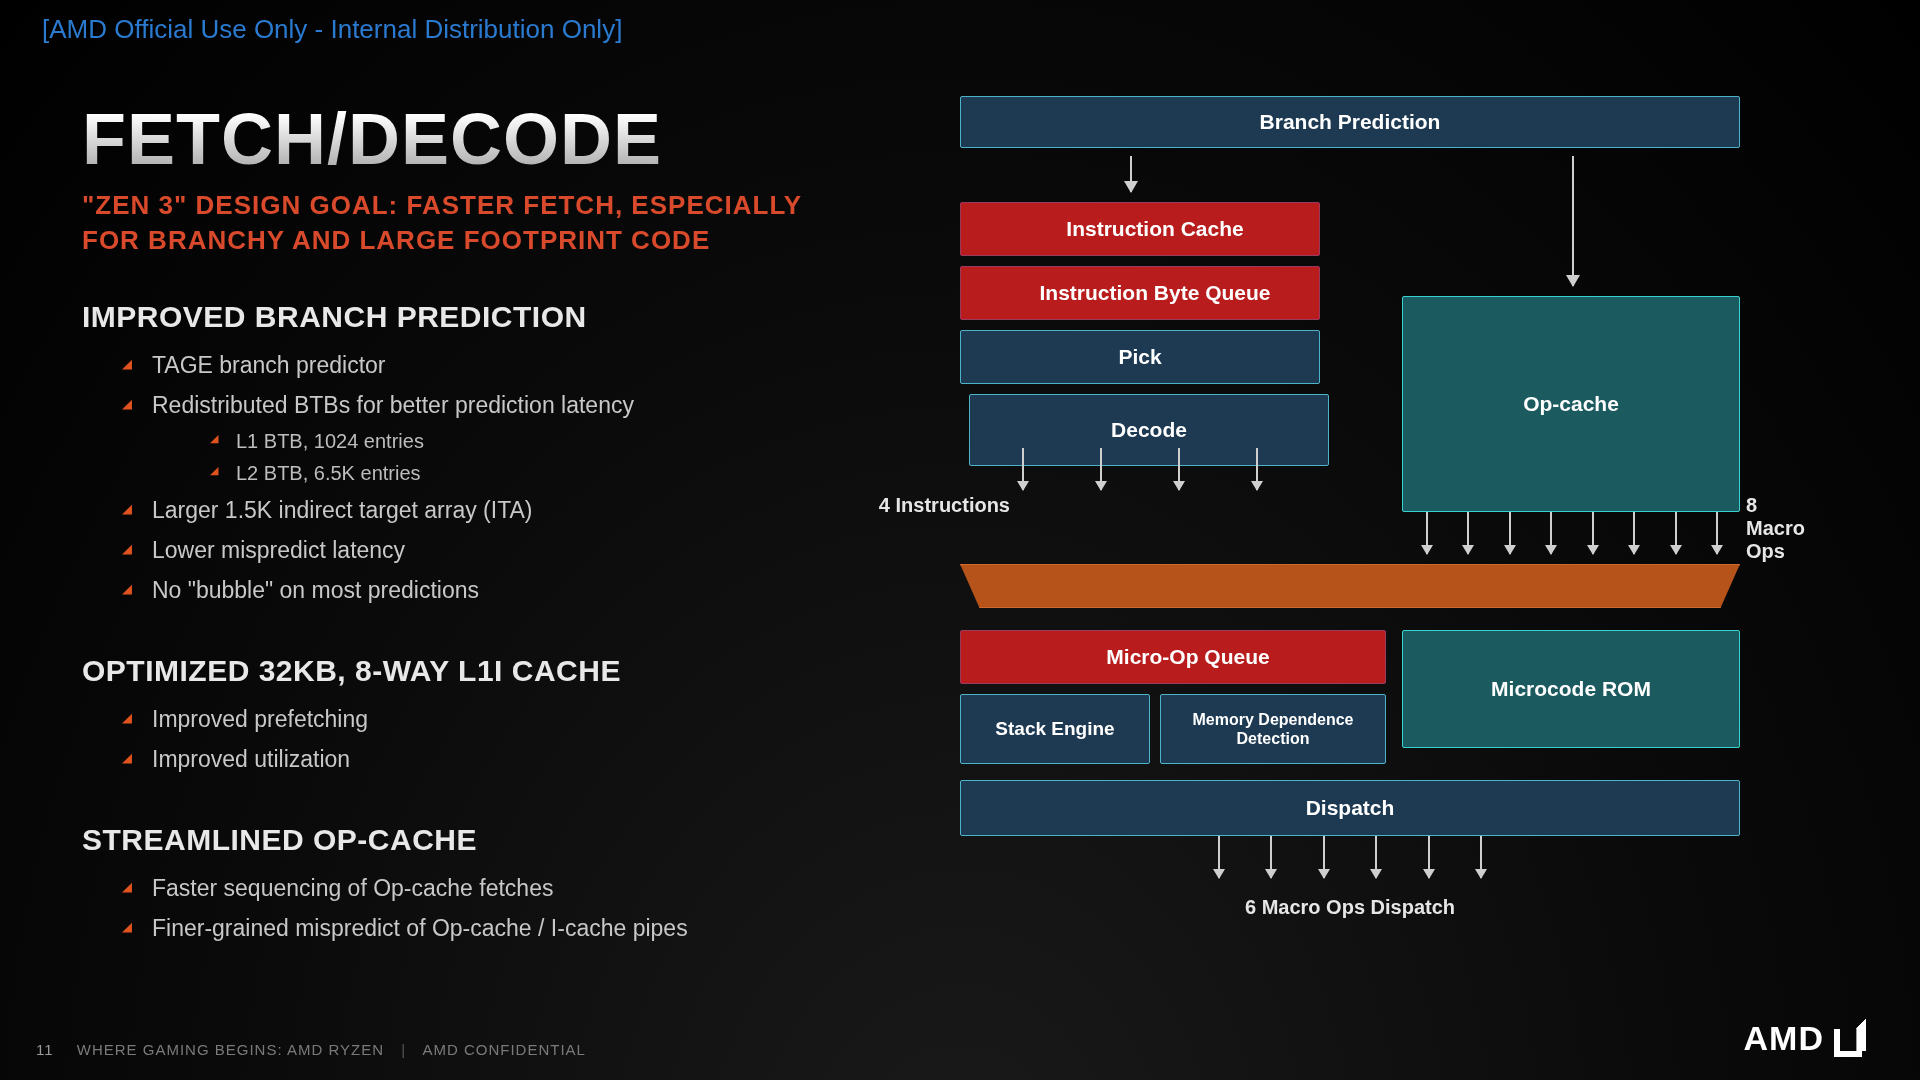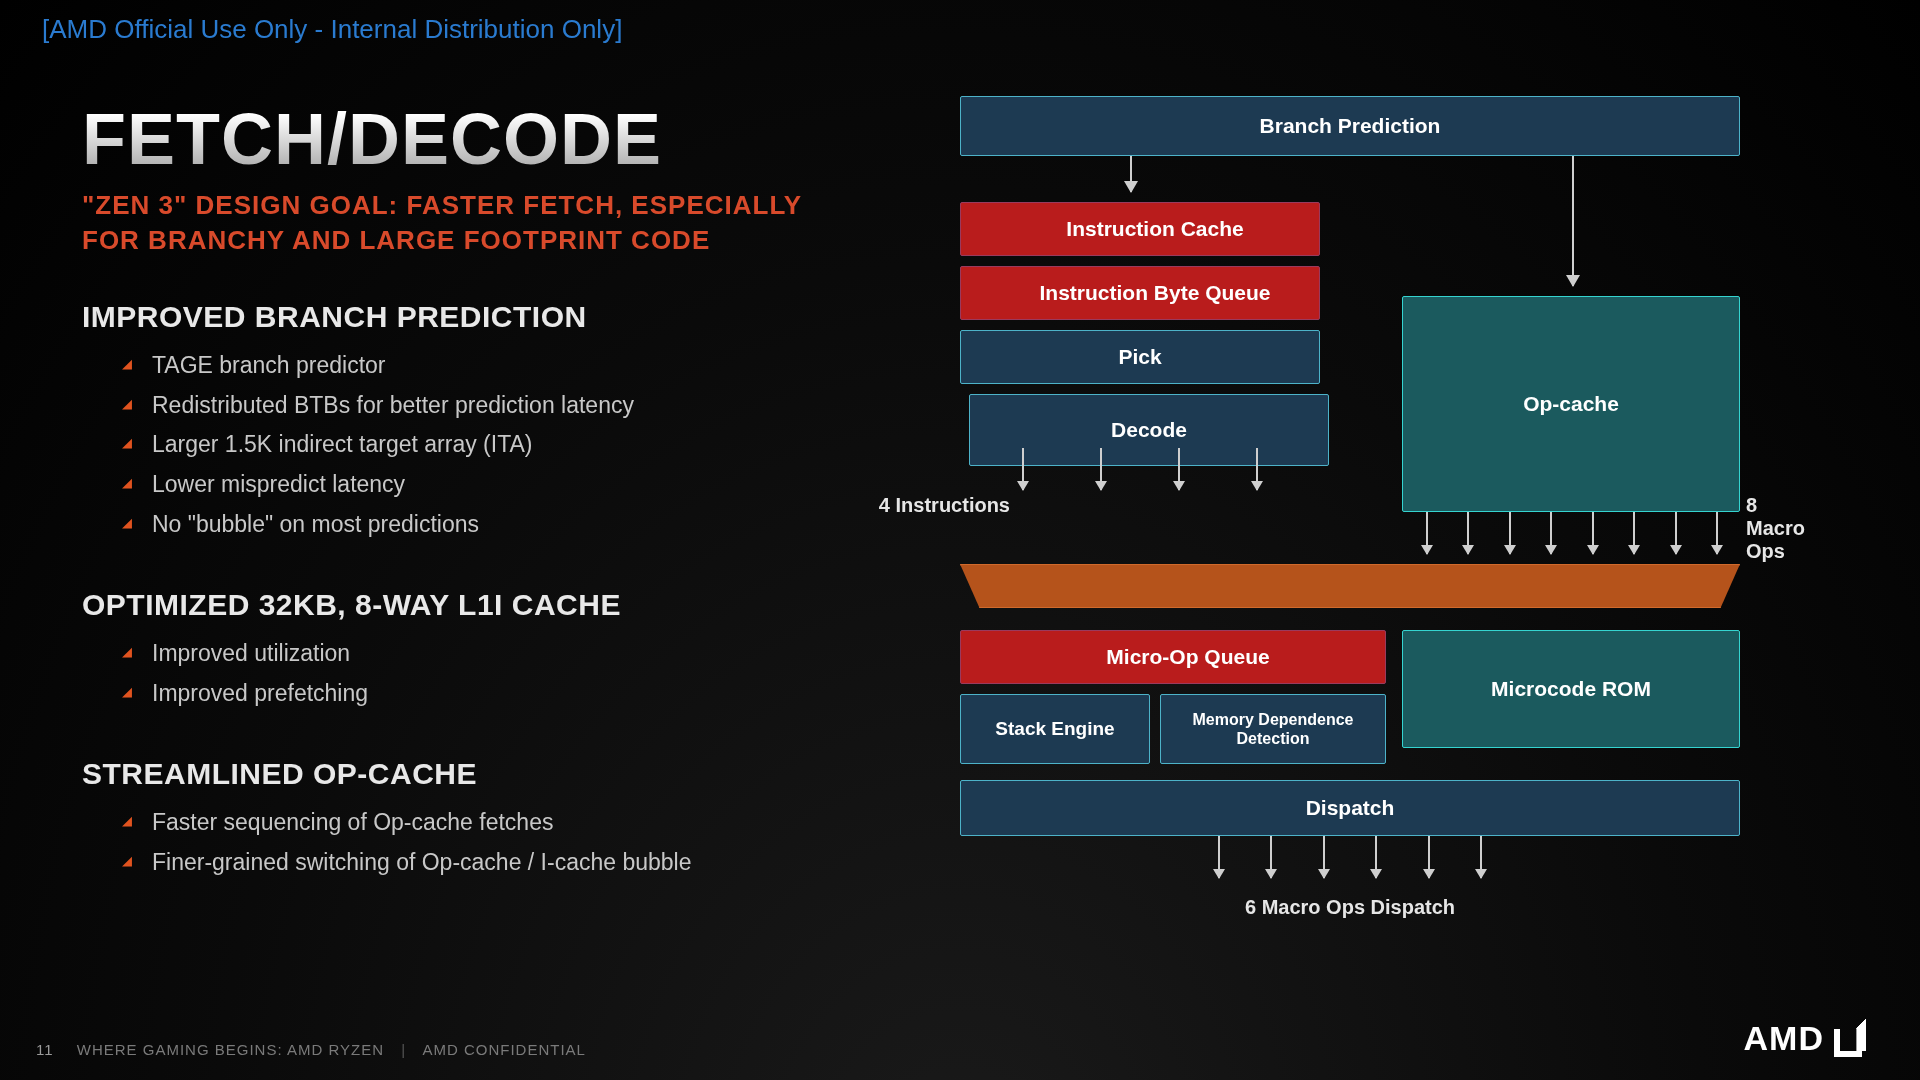--- a/index.html
+++ b/index.html
@@ -118,47 +118,51 @@
   </div>
 </div>
 
 <div class="content">
   <div class="section">
     <div class="section-head">IMPROVED BRANCH PREDICTION</div>
     <ul class="lvl1">
       <li>TAGE branch predictor</li>
       <li>
         <span>Redistributed BTBs for better prediction latency</span>
+        <ul class="lvl2">
+          <li>L1 BTB, 1024 entries</li>
+          <li>L2 BTB, 6.5K entries</li>
+        </ul>
       </li>
       <li>Larger 1.5K indirect target array (ITA)</li>
       <li>Lower mispredict latency</li>
       <li>No "bubble" on most predictions</li>
     </ul>
   </div>
 
   <div class="section">
     <div class="section-head">OPTIMIZED 32KB, 8-WAY L1I CACHE</div>
     <ul class="lvl1">
+      <li>Improved prefetching</li>
       <li>Improved utilization</li>
-      <li>Improved prefetching</li>
     </ul>
   </div>
 
   <div class="section">
     <div class="section-head">STREAMLINED OP-CACHE</div>
     <ul class="lvl1">
       <li>Faster sequencing of Op-cache fetches</li>
-      <li>Finer-grained switching of Op-cache / I-cache bubble</li>
+      <li>Finer-grained mispredict of Op-cache / I-cache pipes</li>
     </ul>
   </div>
 </div>
 
 <div class="diagram">
 
-  <div class="box navy" style="left:0; top:0; width:780px; height:60px;">Branch Prediction</div>
+  <div class="box navy" style="left:0; top:0; width:780px; height:52px;">Branch Prediction</div>
 
   <div class="arrow" style="left:170px; top:60px; height:36px;"></div>
   <div class="arrow" style="left:612px; top:60px; height:130px;"></div>
 
   <div class="box maroon" style="left:0; top:106px; width:360px; height:54px;">Instruction Cache</div>
   <div class="box maroon" style="left:0; top:170px; width:360px; height:54px;">Instruction Byte Queue</div>
   <div class="box navy" style="left:0; top:234px; width:360px; height:54px;">Pick</div>
   <div class="box navy" style="left:9px; top:298px; width:360px; height:72px;">Decode</div>
 
   <div class="box teal" style="left:442px; top:200px; width:338px; height:216px;">Op-cache</div>

